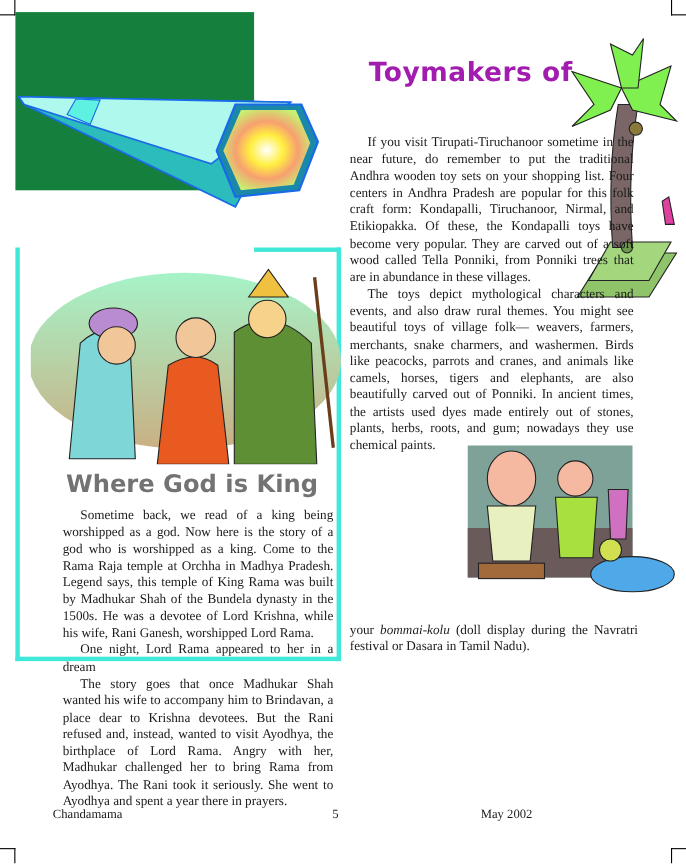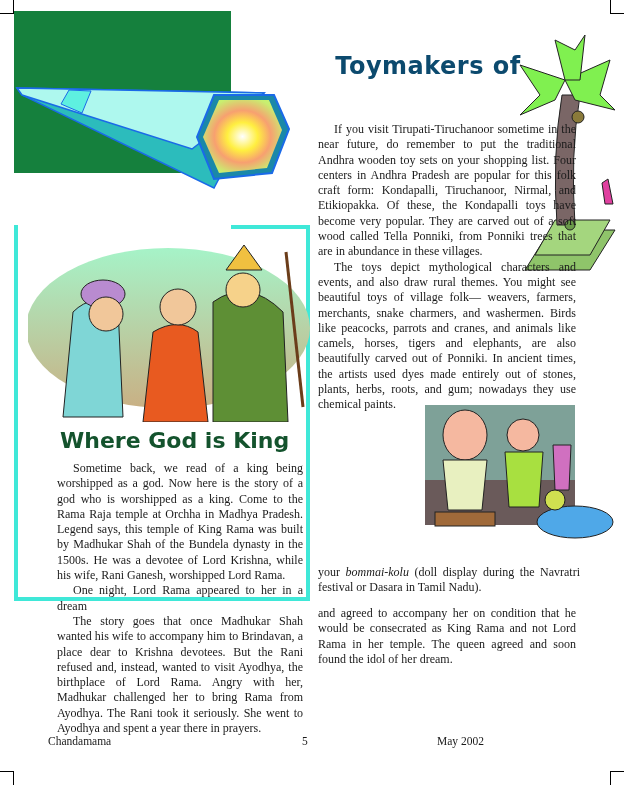--- a/index.html
+++ b/index.html
@@ -4,22 +4,22 @@
 <style>
   html, body { margin:0; padding:0; }
   body { width:624px; height:785px; position:relative; background:#ffffff; overflow:hidden;
          font-family:"Liberation Serif", serif; color:#1a1a1a; }
   .abs { position:absolute; }
   .crop { position:absolute; border-color:#000; border-style:solid; border-width:0; }
   .cyan-block { left:14px; top:11px; width:217px; height:162px; background:#15803d; }
   .frame { left:14px; top:225px; width:296px; height:376px; border:4px solid #3fe8d8; border-top:none; box-sizing:border-box; }
   .frame-top { left:231px; top:225px; width:79px; height:4px; background:#3fe8d8; }
   .indiascope { left:98px; top:198px; font-family:"Liberation Sans", sans-serif; font-weight:bold; color:#ffffff; font-size:16px; }
-  .title-toy { left:318px; top:52px; width:220px; text-align:center; font-family:"DejaVu Sans", sans-serif; font-weight:bold; color:#0c4a6e; font-size:24px; line-height:29px; letter-spacing:0.5px; }
-  .title-god { left:60px; top:428px; font-family:"DejaVu Sans", sans-serif; font-weight:bold; color:#14532d; font-size:22px; }
+  .title-toy { left:318px; top:52px; width:220px; text-align:center; font-family:"DejaVu Sans", sans-serif; font-weight:bold; color:#a21caf; font-size:24px; line-height:29px; letter-spacing:0.5px; }
+  .title-god { left:60px; top:428px; font-family:"DejaVu Sans", sans-serif; font-weight:bold; color:#737373; font-size:22px; }
   .para { font-size:12px; line-height:15.3px; text-align:justify; margin:0; }
   .para p { margin:0; text-indent:16px; }
   .footer { font-size:11.5px; top:735px; }
   .cmyk { right:16px; top:773px; font-size:7px; font-family:"Liberation Serif", serif;margin-top:22px; }
 </style>
 </head>
 <body>
 
 <div class="crop" style="left:0;top:0;width:13px;height:13px;border-right-width:1px;border-bottom-width:1px;"></div>
 <div class="crop" style="right:0;top:0;width:13px;height:13px;border-left-width:1px;border-bottom-width:1px;"></div>
@@ -109,21 +109,20 @@
   <circle cx="130" cy="100" r="10" fill="#d0e050" stroke="#222"></circle>
 </svg>
 
 <div class="abs para" style="left:318px;top:398px;width:102px"></div>
 
 <div class="abs para" style="left:318px;top:565px;width:262px">
   <p style="text-indent:0"><span>your </span><i>bommai-kolu</i><span> (doll display during the Navratri festival or Dasara in Tamil Nadu).</span></p>
 </div>
 
 <div class="abs para" style="left:318px;top:606px;width:258px">
-  <p style="text-indent:0">and agreed to accompany her on condition that he would be consecrated as King Rama and not Lord Rama in her temple. The queen agreed and soon found the idol of her dream.</p>
 </div>
 
 <div class="abs footer" style="left:48px">Chandamama</div>
 <div class="abs footer" style="left:302px">5</div>
 <div class="abs footer" style="left:437px">May 2002</div>
 
 <div class="abs cmyk">
   <span style="color:#20e0f0">C</span>
   <span style="color:#f040c0">M</span>
   <span style="color:#f0e020">Y</span>

